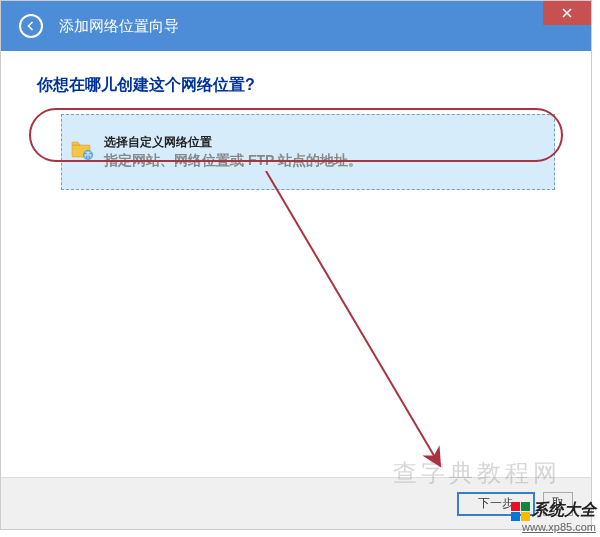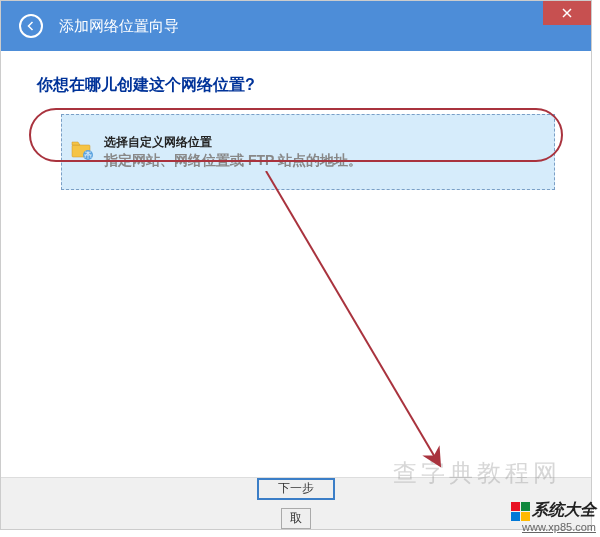--- a/index.html
+++ b/index.html
@@ -123,21 +123,20 @@
       left: 0;
       right: 0;
       height: 52px;
       background: #f0f0f0;
       border-top: 1px solid #ddd;
       display: flex;
       align-items: center;
       justify-content: flex-end;
       padding: 0 18px;
       gap: 8px;
-      flex-direction: column;
     }
     .win-btn {
       min-width: 78px;
       height: 24px;
       border: 1px solid #aaa;
       background: #efefef;
       font-size: 12px;
       color: #333;
       padding: 0 12px;
       cursor: pointer;

